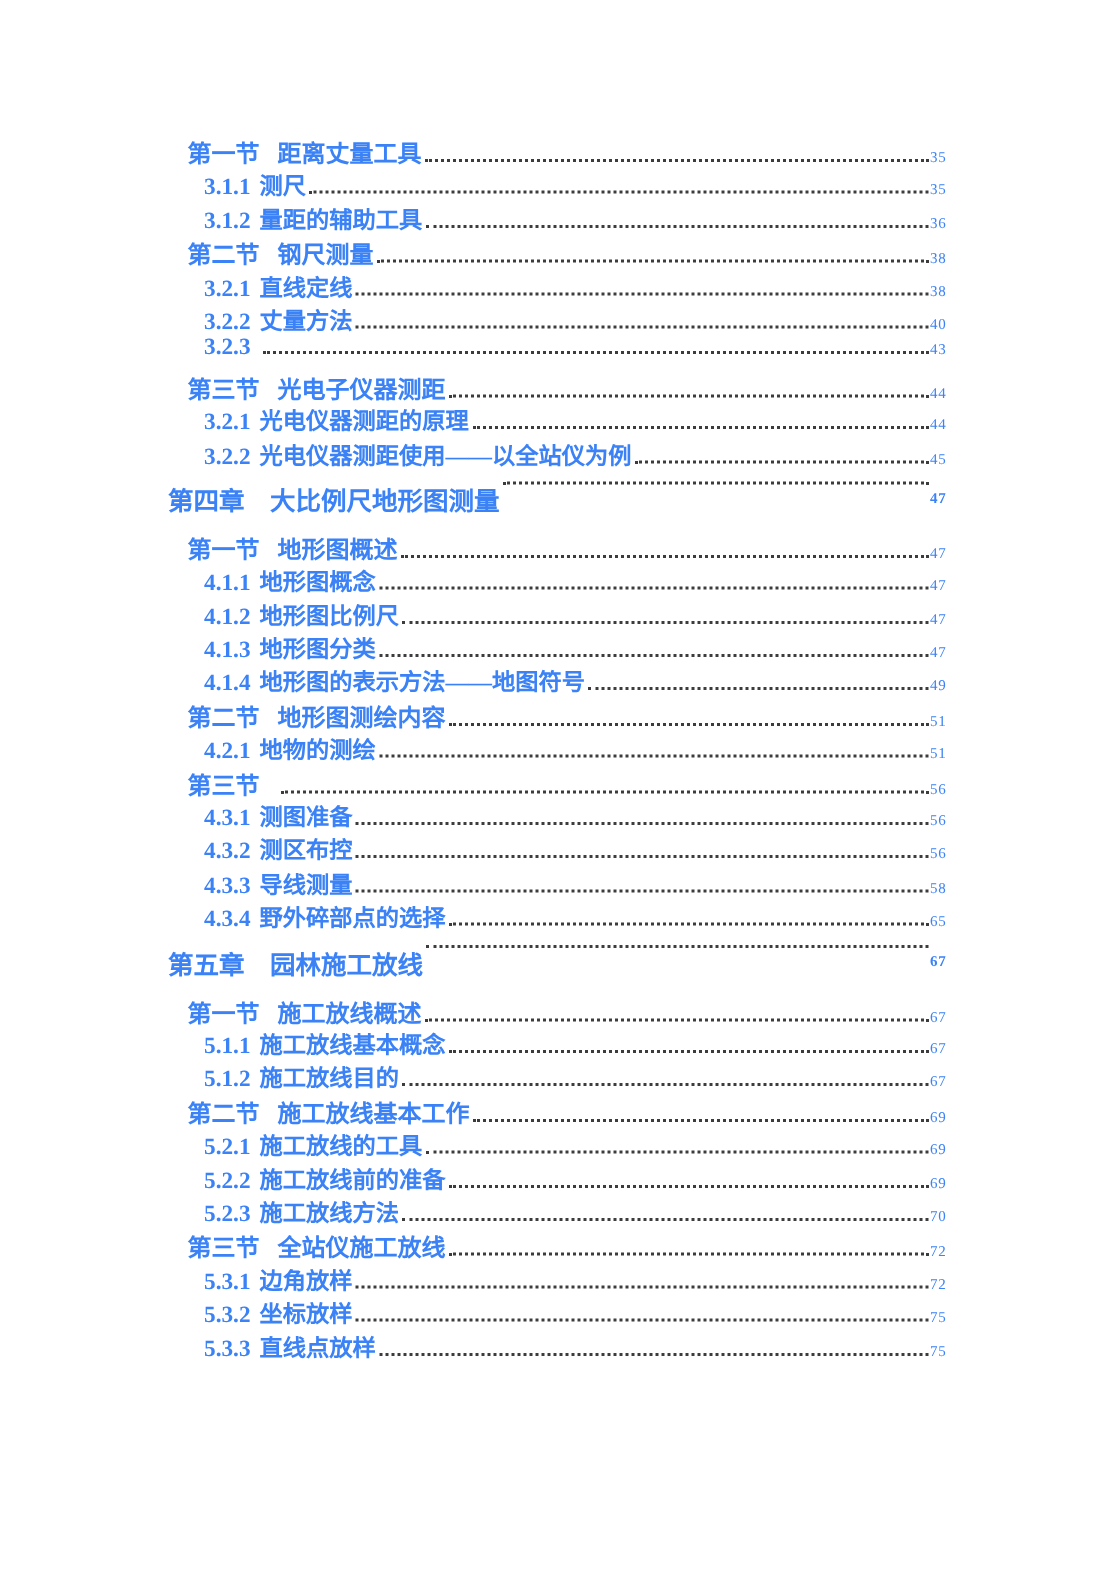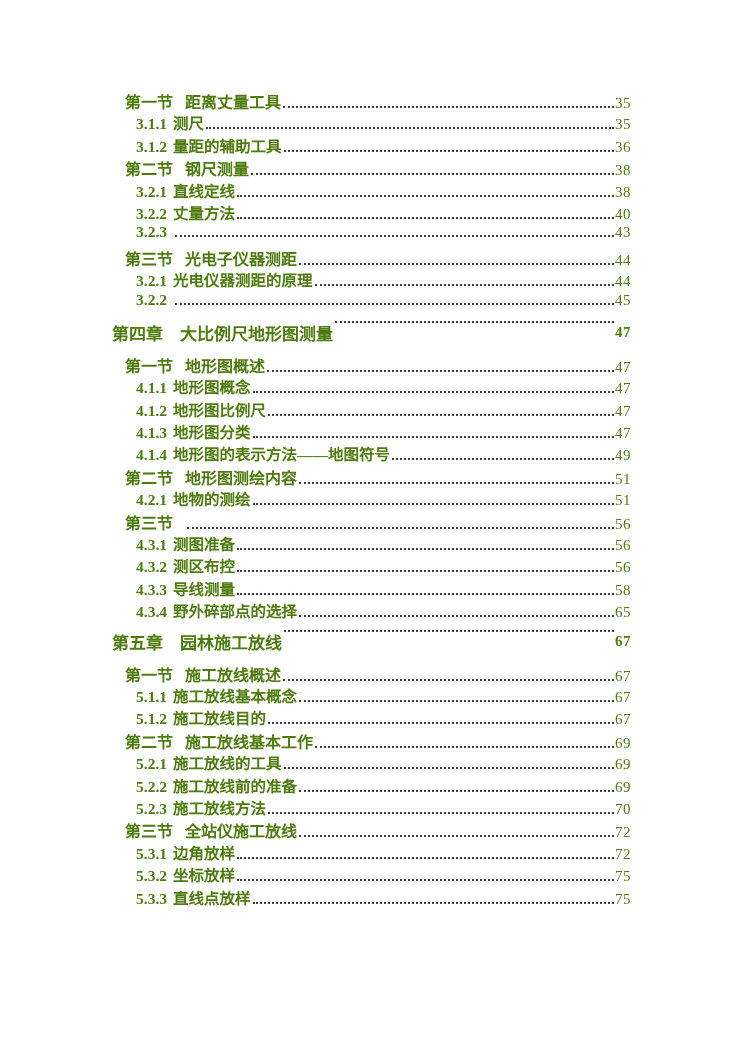--- a/index.html
+++ b/index.html
@@ -9,21 +9,21 @@
   }
   .page {
     position: relative;
     width: 744px;
     height: 1052px;
     margin: 0 auto;
     background: #ffffff;
     box-sizing: border-box;
     padding: 89px 113px 0 112px;
     font-family: "Liberation Serif", "DejaVu Serif", serif;
-    color: #4d7c0f;
+    color: #3b82f6;
     overflow: hidden;
   }
   .toc { display: block; }
   .row {
     display: flex;
     align-items: baseline;
     height: 22.4px;
     font-weight: 700;
     white-space: nowrap;
   }
@@ -32,21 +32,21 @@
   .leader {
     flex: 1 1 auto;
     min-width: 8px;
     border-bottom: 2px dotted #3c3c3c;
     margin: 0 1px 2px 2px;
     align-self: baseline;
   }
   .pg {
     flex: 0 0 auto;
     font-weight: 400;
-    font-size: 15px;
+    font-size: 10px;
     letter-spacing: 0.5px;
   }
   .lvl-chapter {
     font-size: 17px;
     margin: 8px 0 8px 0;
     height: 24px;
     align-items: center;
   }
   .lvl-chapter .num { margin-right: 17px; }
   .lvl-chapter .pg  { font-weight: 700; }
@@ -115,20 +115,21 @@
         <span class="pg">44</span>
       </div>
       <div class="row lvl-sub">
         <span class="num">3.2.1</span>
         <span class="title">光电仪器测距的原理</span>
         <span class="leader"></span>
         <span class="pg">44</span>
       </div>
       <div class="row lvl-sub">
         <span class="num">3.2.2</span>
+        <span class="title">光电仪器测距使用——以全站仪为例</span>
         <span class="leader"></span>
         <span class="pg">45</span>
       </div>
       <div class="row lvl-chapter">
         <span class="num">第四章</span>
         <span class="title">大比例尺地形图测量</span>
         <span class="leader"></span>
         <span class="pg">47</span>
       </div>
       <div class="row lvl-section">

